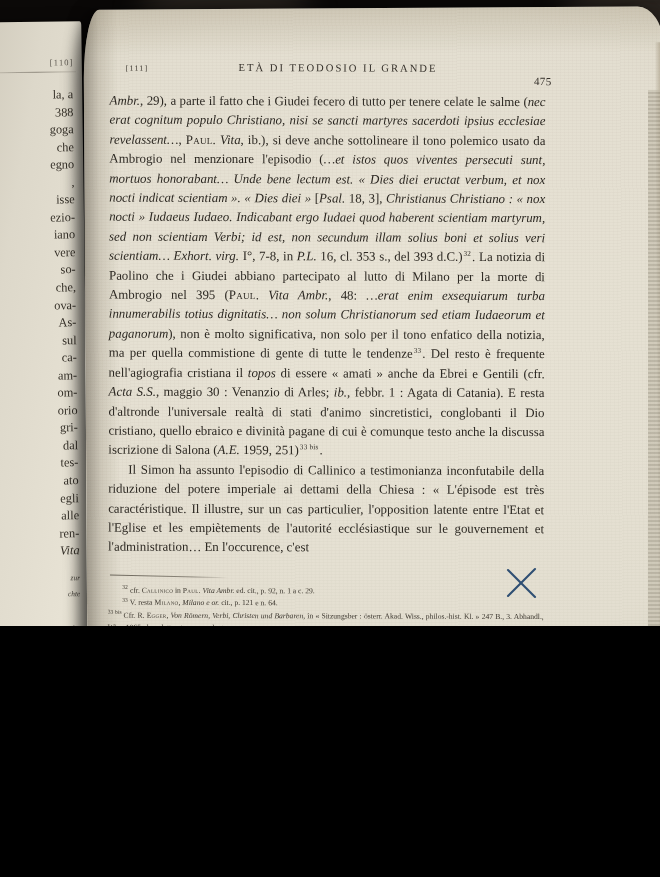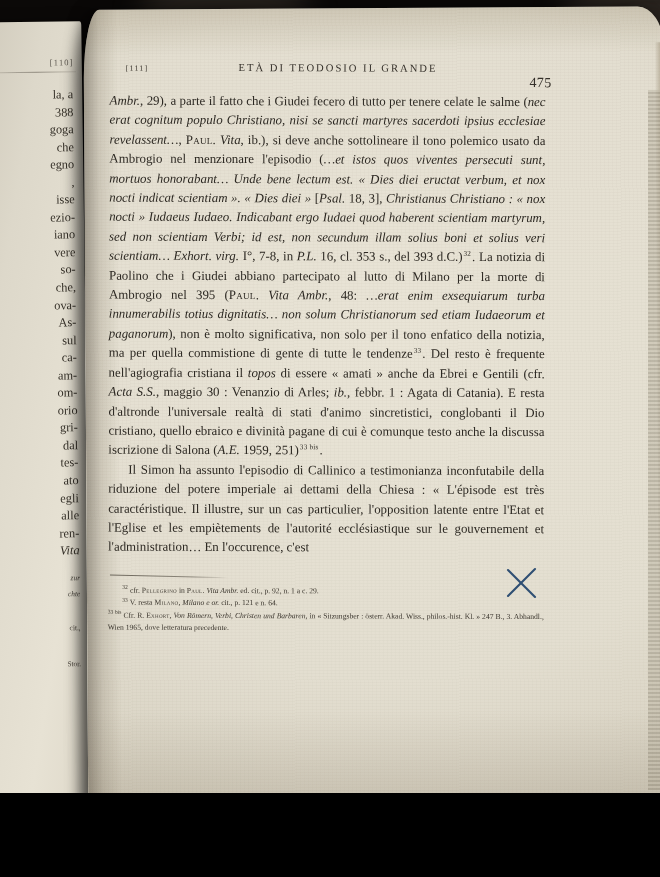--- a/index.html
+++ b/index.html
@@ -11,21 +11,21 @@
   body {
     width: 660px;
     height: 877px;
     overflow: hidden;
     font-family: "Liberation Serif", serif;
   }
 
   #photo {
     position: relative;
     width: 660px;
-    height: 793px;
+    height: 626px;
     overflow: hidden;
     
     background:
       radial-gradient(ellipse 420px 200px at 330px 880px, #2b2622 0%, #14100d 60%, #0b0908 100%),
       linear-gradient(135deg, #1d1a17 0%, #0d0b09 50%, #23201c 100%);
   }
 
   
   .backdrop-blob {
     position: absolute;
@@ -167,21 +167,21 @@
     font-size: 10.6px;
     letter-spacing: 2.0px;
     color: #35302a;
     white-space: nowrap;
     padding-right: 18px;
   }
   .folio-right {
     position: absolute;
     right: -6px;
     top: 12px;
-    font-size: 14px;
+    font-size: 11px;
     letter-spacing: .4px;
     color: #35302a;
   }
 
   
   .body-text {
     margin-top: 14px;
     font-size: 12.9px;
     line-height: 19.4px;
     text-align: justify;
@@ -326,23 +326,23 @@
       </div>
 
       <div class="body-text" id="body-text">
           <p><i>Ambr.</i><span>, 29), a parte il fatto che i Giudei fecero di tutto per tenere celate le salme (</span><i>nec erat cognitum populo Christiano, nisi se sancti martyres sacerdoti ipsius ecclesiae revelassent…</i><span>, </span><span class="sc">Paul.</span><span> </span><i>Vita</i><span>, ib.), si deve anche sottolineare il tono polemico usato da Ambrogio nel menzionare l'episodio (</span><i>…et istos quos viventes persecuti sunt, mortuos honorabant… Unde bene lectum est.</i><span> </span><i>« Dies diei eructat verbum, et nox nocti indicat scientiam ».</i><span> </span><i>« Dies diei »</i><span> [</span><i>Psal.</i><span> 18, 3], </span><i>Christianus Christiano : « nox nocti » Iudaeus Iudaeo. Indicabant ergo Iudaei quod haberent scientiam martyrum, sed non scientiam Verbi; id est, non secundum illam solius boni et solius veri scientiam… Exhort. virg.</i><span> I°, 7-8, in </span><i>P.L.</i><span> 16, cl. 353 s., del 393 d.C.)</span><sup class="fnref">32</sup><span>. La notizia di Paolino che i Giudei abbiano partecipato al lutto di Milano per la morte di Ambrogio nel 395 (</span><span class="sc">Paul.</span><span> </span><i>Vita Ambr.</i><span>, 48: </span><i>…erat enim exsequiarum turba innumerabilis totius dignitatis… non solum Christianorum sed etiam Iudaeorum et paganorum</i><span>), non è molto significativa, non solo per il tono enfatico della notizia, ma per quella commistione di gente di tutte le tendenze</span><sup class="fnref">33</sup><span>. Del resto è frequente nell'agiografia cristiana il </span><i>topos</i><span> di essere « amati » anche da Ebrei e Gentili (cfr. </span><i>Acta S.S.</i><span>, maggio 30 : Venanzio di Arles; </span><i>ib.</i><span>, febbr. 1 : Agata di Catania). E resta d'altronde l'universale realtà di stati d'animo sincretistici, conglobanti il Dio cristiano, quello ebraico e divinità pagane di cui è comunque testo anche la discussa iscrizione di Salona (</span><i>A.E.</i><span> 1959, 251)</span><sup class="fnref">33 bis</sup><span>.</span></p>
           <p><span>Il Simon ha assunto l'episodio di Callinico a testimonianza inconfutabile della riduzione del potere imperiale ai dettami della Chiesa : « L'épisode est très caractéristique. Il illustre, sur un cas particulier, l'opposition latente entre l'Etat et l'Eglise et les empiètements de l'autorité ecclésiastique sur le gouvernement et l'administration… En l'occurence, c'est</span></p>
         </div>
 
       <div class="fn-rule"></div>
 
       <div class="footnotes" id="footnotes">
-          <div class="fn indent"><sup>32</sup><span>cfr. </span><span class="sc">Pellegrino</span><span> in </span><span class="sc">Paul.</span><span> </span><i>Vita Ambr.</i><span> ed. cit., p. 92, n. 1 a c. 29.</span></div>
+          <div class="fn indent"><sup>32</sup><span>cfr. </span><span class="sc">Callinico</span><span> in </span><span class="sc">Paul.</span><span> </span><i>Vita Ambr.</i><span> ed. cit., p. 92, n. 1 a c. 29.</span></div>
           <div class="fn indent"><sup>33</sup><span>V. resta </span><span class="sc">Milano</span><span>, </span><i>Milano e or.</i><span> cit., p. 121 e n. 64.</span></div>
-          <div class="fn hang"><sup>33 bis</sup><span>Cfr. R. </span><span class="sc">Exhort</span><span>, </span><i>Von Römern, Verbi, Christen und Barbaren</i><span>, in « Sitzungsber : österr. Akad. Wiss., philos.-hist. Kl. » 247 B., 3. Abhandl., Wien 1965, dove letteratura precedente.</span></div>
+          <div class="fn hang"><sup>33 bis</sup><span>Cfr. R. </span><span class="sc">Egger</span><span>, </span><i>Von Römern, Verbi, Christen und Barbaren</i><span>, in « Sitzungsber : österr. Akad. Wiss., philos.-hist. Kl. » 247 B., 3. Abhandl., Wien 1965, dove letteratura precedente.</span></div>
         </div>
     </div>
 
     <div class="curve-shade"></div>
     <div class="fore-edge"></div>
   </div>
 
   <div id="pen-x">
     <svg width="36" height="36" viewBox="0 0 36 36" aria-hidden="true">
       <g id="penx-g" fill="none" stroke-linecap="round" stroke="#2f4f73">

